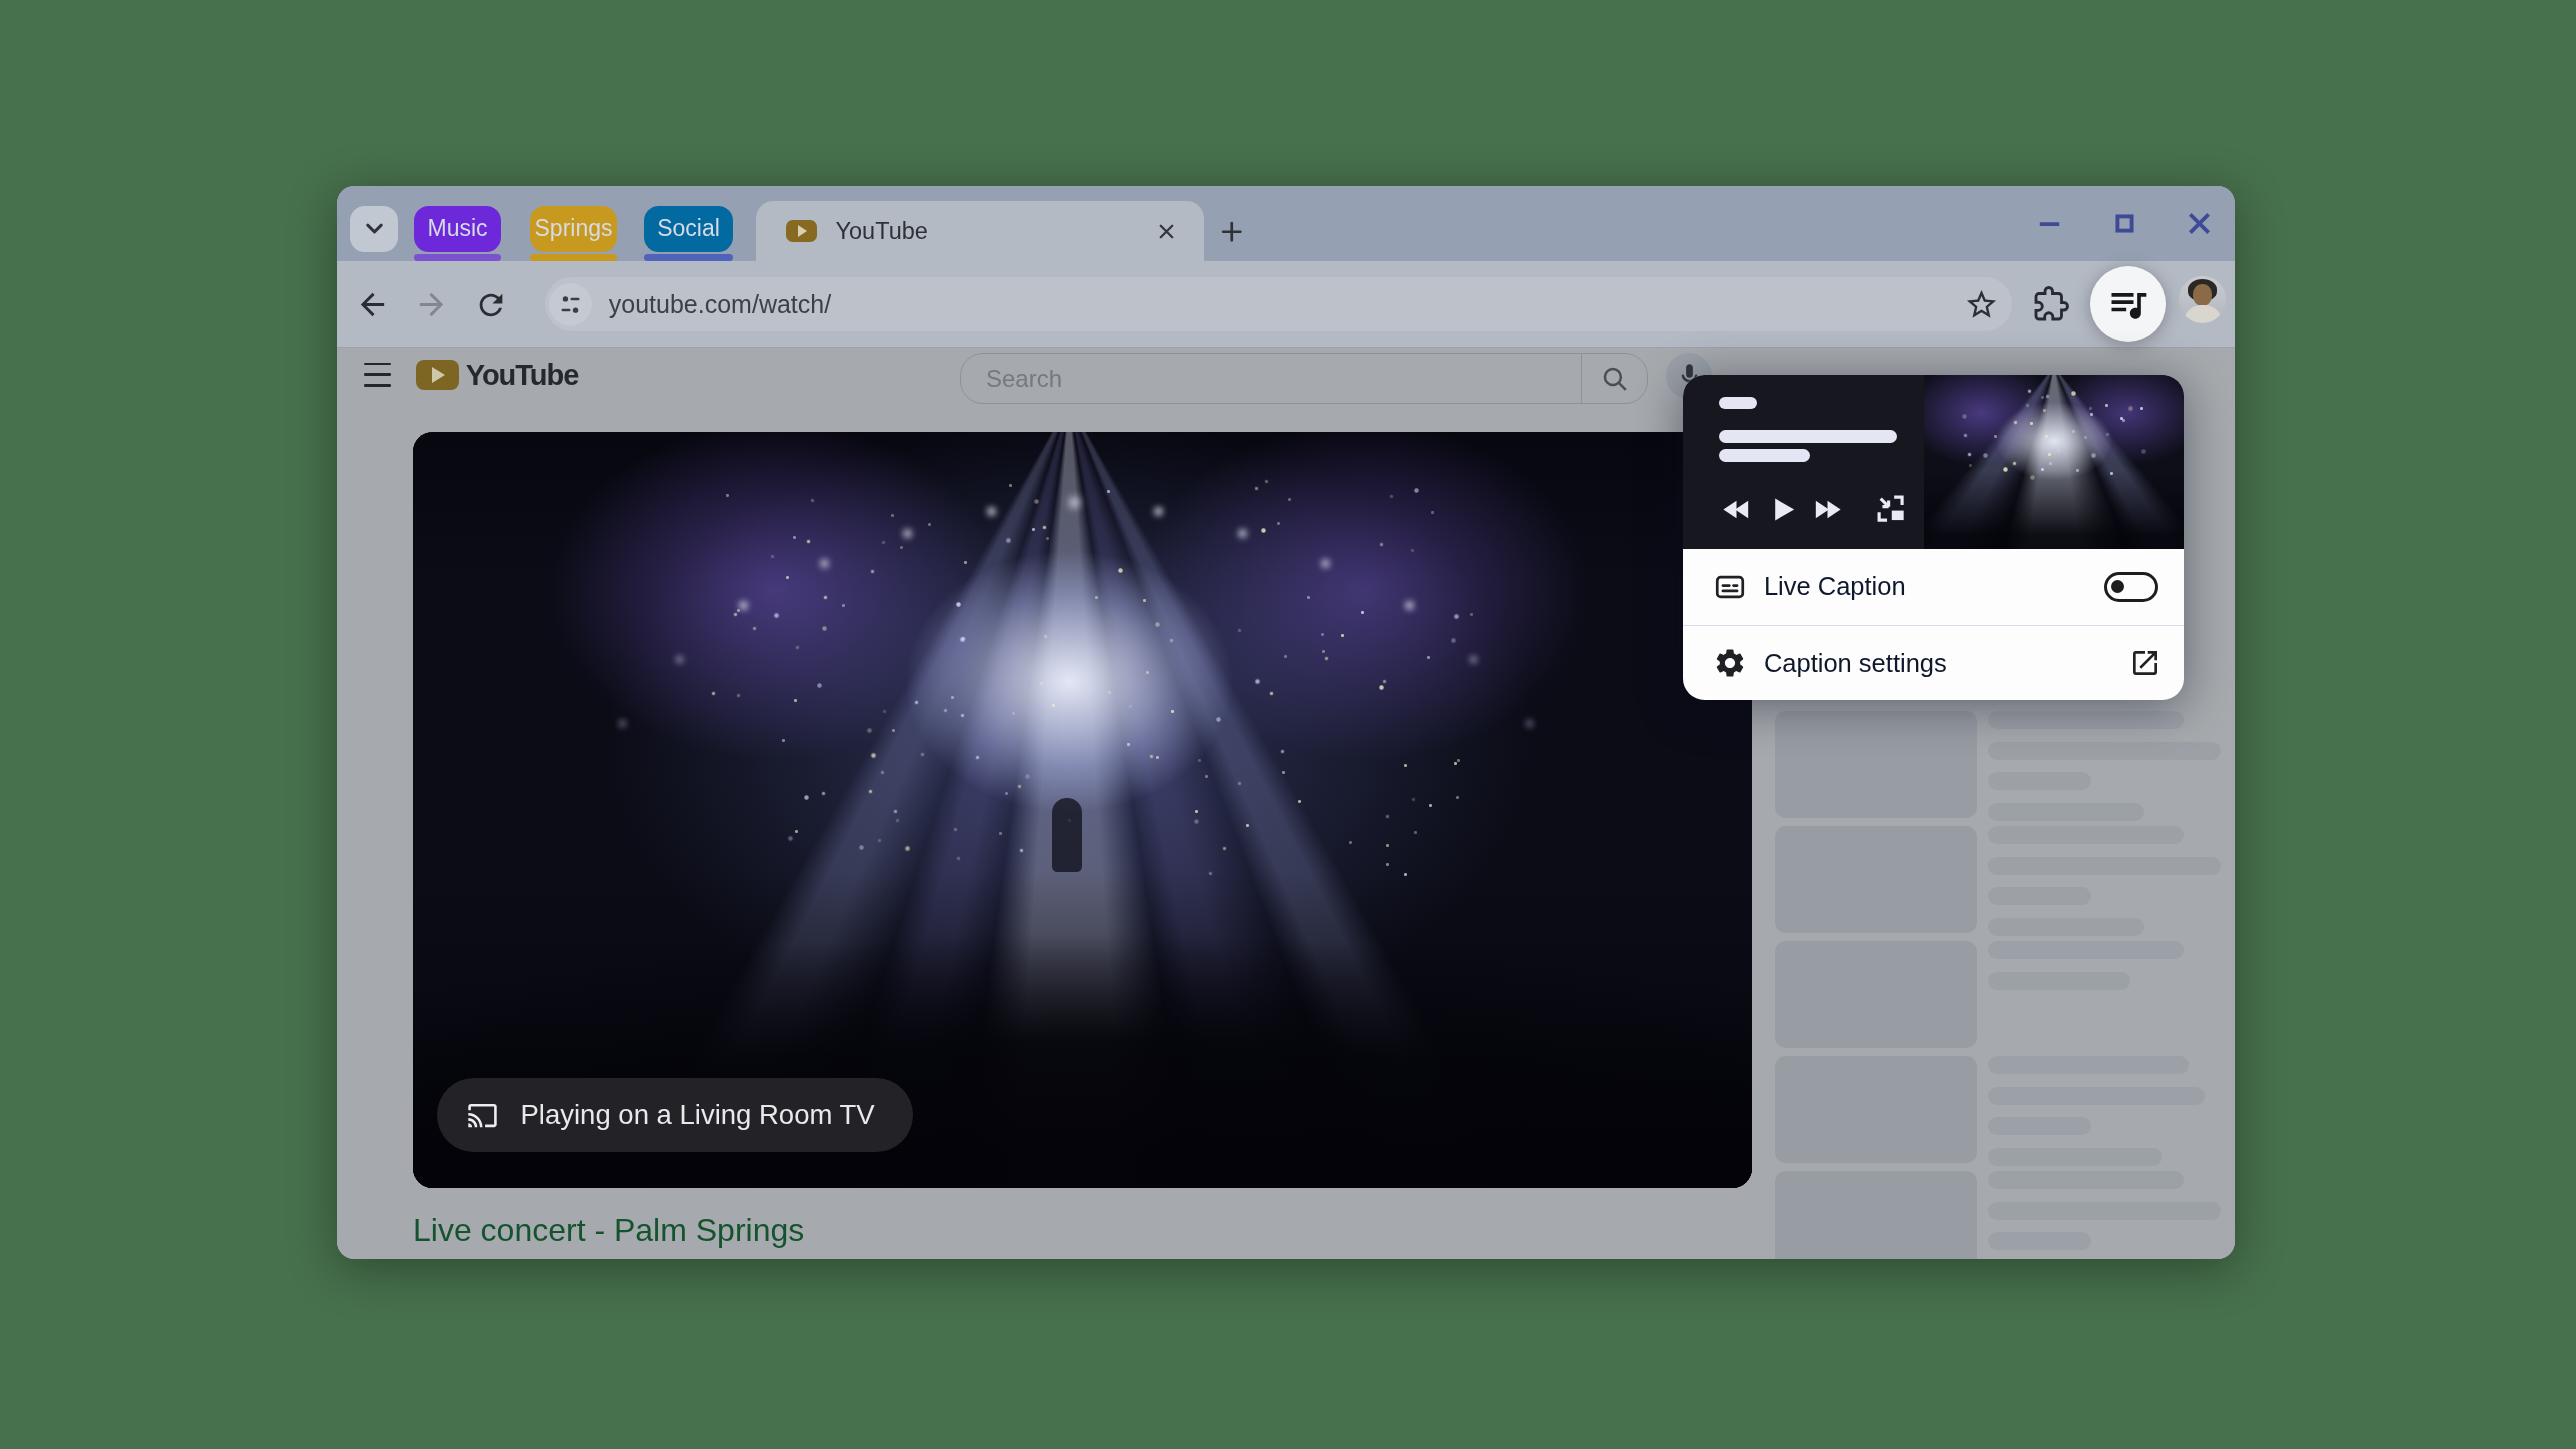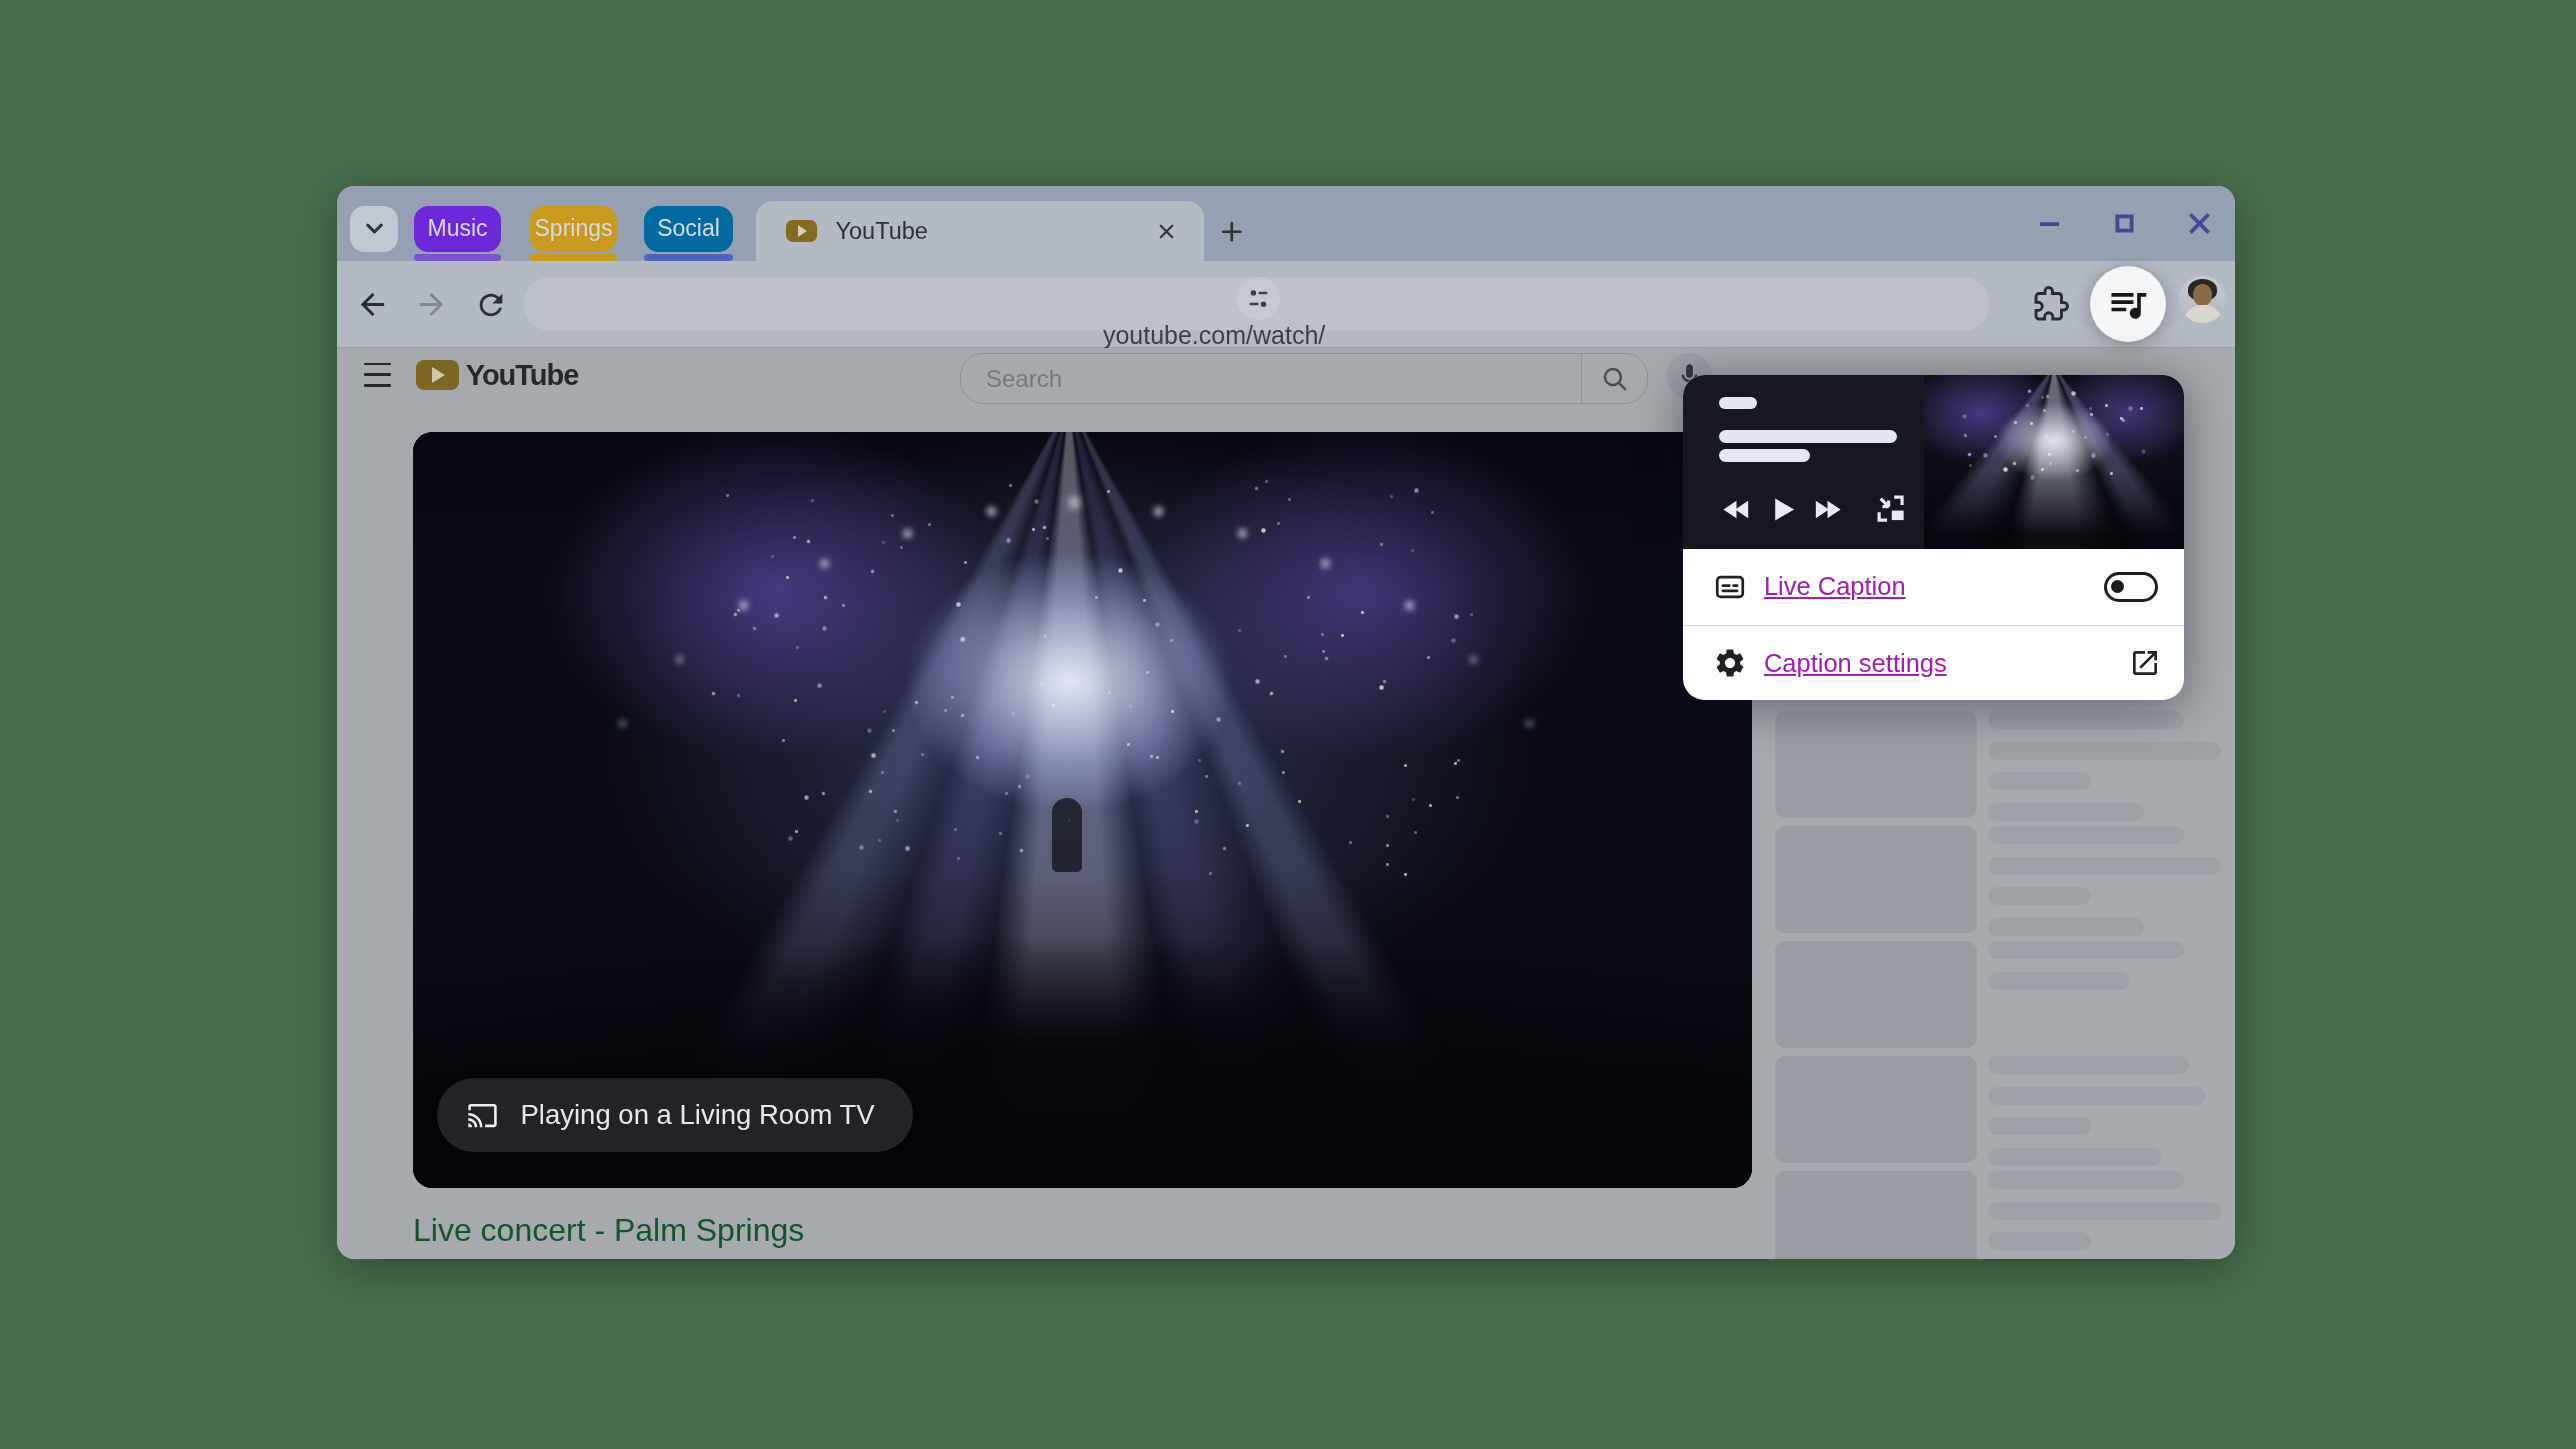--- a/index.html
+++ b/index.html
@@ -40,22 +40,22 @@
                align-items:center;justify-content:space-between;padding:0 20px;box-sizing:border-box;}
   .winbtn{width:31px;height:31px;display:flex;align-items:center;justify-content:center;}
 
   
   .toolbar{position:absolute;left:0;top:75px;width:100%;height:87px;background:#b4bac4;
            border-bottom:1.3px solid rgba(110,118,130,.35);box-sizing:border-box;}
   .navbtn{position:absolute;top:25.5px;width:36px;height:36px;display:flex;align-items:center;justify-content:center;}
   #btn-back{left:17.4px}
   #btn-forward{left:76px}
   #btn-reload{left:136px}
-  .omnibox{position:absolute;left:186px;top:16px;width:1467px;height:54px;border-radius:27px;
-           background:#bcc1ca;display:flex;align-items:center;flex-direction:column;}
+  .omnibox{position:absolute;left:208px;top:16px;width:1467px;height:54px;border-radius:27px;
+           background:#bcc1ca;display:flex;align-items:center;}
   .sitechip{width:43px;height:43px;border-radius:50%;background:#c5c9d1;margin-left:4px;
             display:flex;align-items:center;justify-content:center;flex:0 0 auto;}
   .urltext{margin-left:14.8px;flex:1;border:0;background:transparent;outline:none;
            font-size:25px;color:#3c4147;font-family:"Liberation Sans",sans-serif;}
   .omni-star{margin-right:9.4px;width:42px;height:42px;display:flex;align-items:center;justify-content:center;flex:0 0 auto;}
   .toolbtn{position:absolute;top:23px;width:40px;height:40px;display:flex;align-items:center;justify-content:center;}
   #btn-extensions{left:1694px}
   .media-btn{position:absolute;left:1753px;top:5.4px;width:76px;height:76px;border-radius:50%;
              background:#f3f5f6;display:flex;align-items:center;justify-content:center;
              box-shadow:0 2.7px 17.4px rgba(0,0,0,.28);z-index:5;}
@@ -149,21 +149,21 @@
       radial-gradient(40% 40% at 78% 22%, rgba(122,92,212,.5), rgba(122,92,212,0) 75%),
       conic-gradient(from 0deg at 50% -5%,
         rgba(0,0,0,0) 140deg, rgba(188,198,255,.25) 146deg 152deg, rgba(0,0,0,0) 158deg,
         rgba(236,240,255,.4) 172deg 188deg, rgba(0,0,0,0) 196deg,
         rgba(188,198,255,.25) 208deg 214deg, rgba(0,0,0,0) 220deg),
       #0d0e18;}
   .gmc-row{position:absolute;left:0;width:501px;height:75px;display:flex;align-items:center;}
   #row-livecaption{top:174px;}
   #row-captionsettings{top:250px;border-top:1.3px solid #d9dcea;box-sizing:border-box;}
   .row-icon{width:34px;height:34px;margin-left:29.5px;display:flex;align-items:center;justify-content:center;flex:0 0 auto;}
-  .row-label{margin-left:17.4px;font-size:25.5px;color:#a21caf;text-decoration:underline;}
+  .row-label{margin-left:17.4px;font-size:25.5px;color:#0f172a;}
   .toggle{position:absolute;right:26px;width:48px;height:24px;border:3.4px solid #1c1d1f;border-radius:15.4px;box-sizing:content-box;}
   .toggle .knob{position:absolute;left:4px;top:5.4px;width:13.4px;height:13.4px;border-radius:50%;background:#1c1d1f;}
   .row-endicon{position:absolute;right:22px;width:34px;height:34px;display:flex;align-items:center;justify-content:center;}
 
   svg{display:block;}
 </style>
 </head>
 <body>
 
 <div class="stage">

